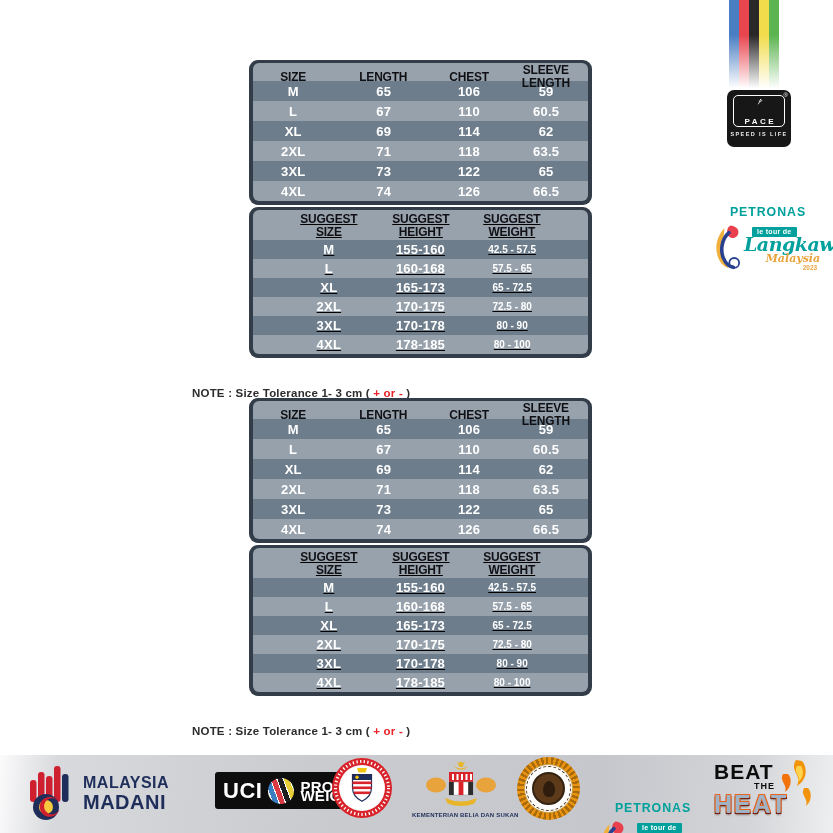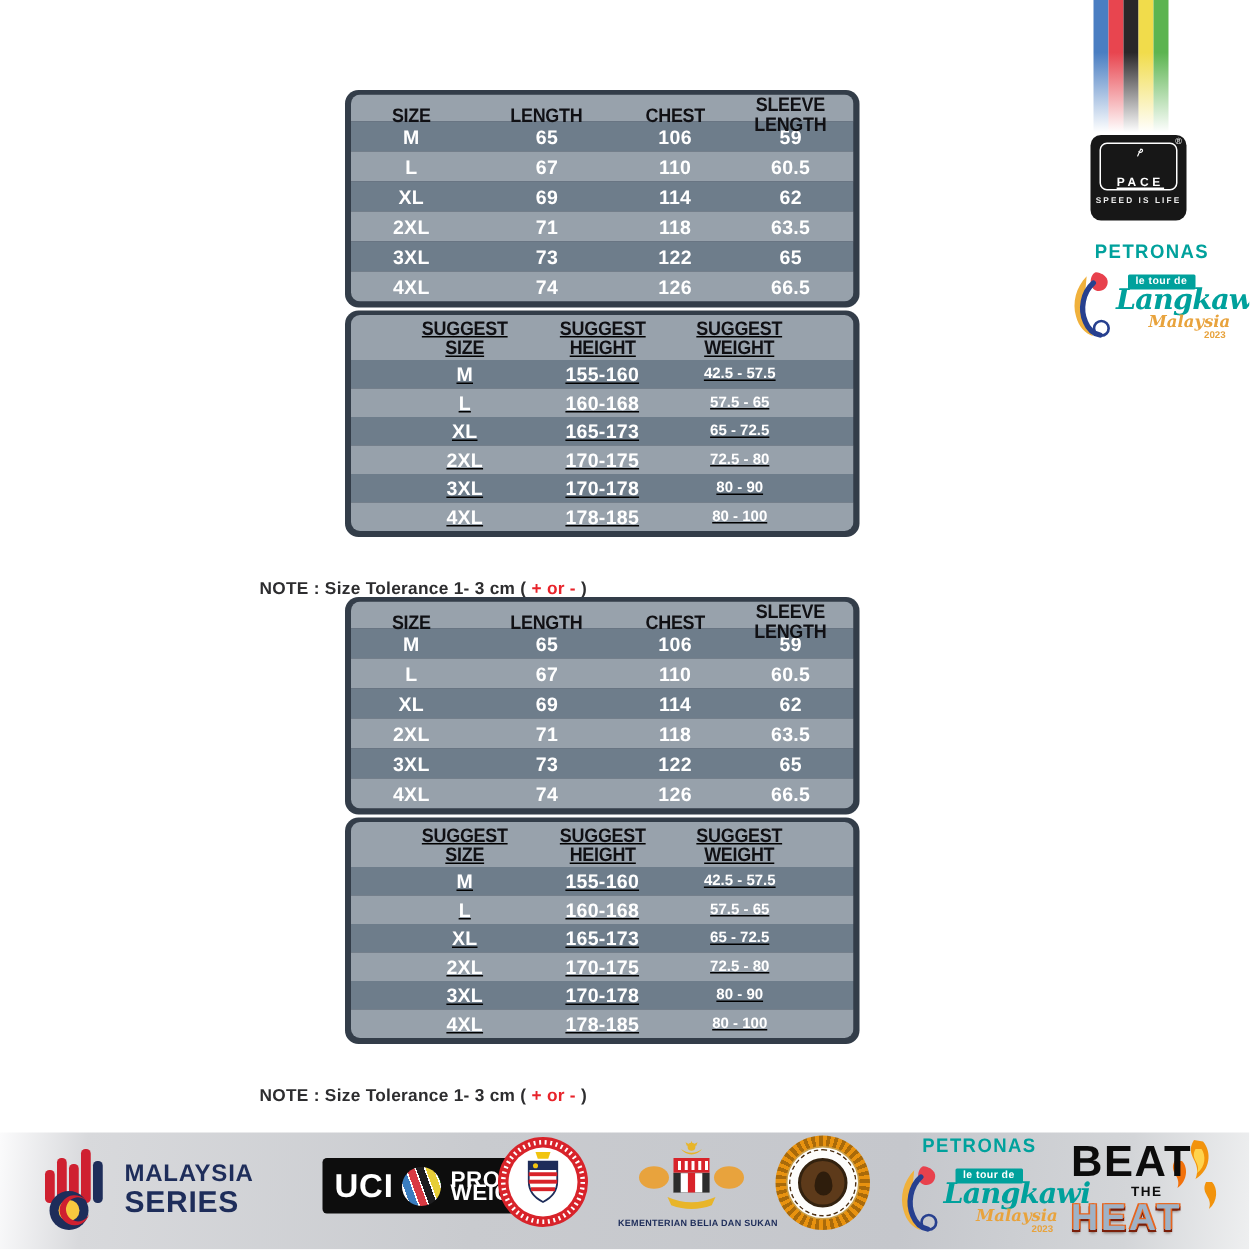--- a/index.html
+++ b/index.html
@@ -1,21 +1,21 @@
 <!DOCTYPE html>
 <html><head>
 <meta charset="utf-8">
 <style>
 * { margin:0; padding:0; box-sizing:border-box; }
 html,body { background:#fff; }
 body { font-family:"Liberation Sans", sans-serif; }
 .canvas { position:relative; width:833px; height:833px; background:#fff; overflow:hidden; }
 
 
-.chart-set { position:absolute; left:173px; top:60px; width:412px; height:322px; }
+.chart-set { position:absolute; left:192px; top:60px; width:412px; height:322px; }
 .chart-set.set2 { top:398px; }
 .tbl { position:absolute; left:57px; width:343px; background:#333d49; border-radius:9px; padding:3px 4px 4px; }
 .tbl-inner { border-radius:6px; overflow:hidden; }
 .t1 { top:0; }
 .t2 { top:147px; }
 .row { display:grid; align-items:center; }
 .t1 .row { grid-template-columns:24% 30% 21% 25%; height:20px; }
 .t1 .row.head { height:18px; }
 .t2 .row { grid-template-columns:repeat(3,1fr); padding:0 30px; height:19px;text-decoration:underline; }
 .t2 .row.head { height:30px; }
@@ -34,26 +34,26 @@
 .stripe { flex:1; }
 .stripe.s-blue  { background:linear-gradient(#4a7ec2 38%, rgba(74,126,194,0) 96%); }
 .stripe.s-red   { background:linear-gradient(#e8454f 38%, rgba(232,69,79,0) 96%); }
 .stripe.s-black { background:linear-gradient(#2a2729 38%, rgba(42,39,41,0) 96%); }
 .stripe.s-yellow{ background:linear-gradient(#f1dc4b 38%, rgba(241,220,75,0) 96%); }
 .stripe.s-green { background:linear-gradient(#5cb450 38%, rgba(92,180,80,0) 96%); }
 
 .pace { position:absolute; left:727px; top:90px; width:64px; height:57px; background:#171717; border-radius:7px; padding-top:5px; }
 .pace-inner { position:relative; margin:0 6px; height:32px; border:1.5px solid #fff; border-radius:5px; display:flex; flex-direction:column; align-items:center; justify-content:flex-start; }
 .pace-glyph { margin-top:2px; }
-.pace-name { color:#fff; font-size:8px; font-weight:700; letter-spacing:2.5px; margin-top:12px; text-indent:2.5px;text-decoration:underline; }
+.pace-name { color:#fff; font-size:8px; font-weight:700; letter-spacing:2.5px; margin-top:12px; text-indent:2.5px; }
 .pace-reg { position:absolute; top:2px; right:3px; color:#fff; font-size:6px; line-height:6px; }
 .pace-tag { text-align:center; color:#ececec; font-size:5.5px; font-weight:600; letter-spacing:1.4px; margin-top:4px; }
 
 
-.ltdl { width:112px; }
+.ltdl { width:112px;margin-top:44px; }
 .ltdl-top { position:absolute; left:712px; top:160px; }
 .ltdl-petronas { text-align:center; color:#00a19c; font-weight:800; font-size:13px; letter-spacing:1px; transform:scaleX(0.95); }
 .ltdl-body { display:flex; margin-top:1px; }
 .ltdl-rider { flex:0 0 32px; }
 .ltdl-right { flex:1; }
 .ltdl-tour { display:inline-block; background:#00a19c; color:#fff; font-size:7px; font-weight:700; padding:1.5px 5px 2px; margin-left:8px; border-radius:1px; letter-spacing:0.3px; }
 .ltdl-langkawi { font-family:"DejaVu Serif", serif; font-style:italic; font-weight:700; color:#00a19c; font-size:19px; line-height:17px; margin-top:-2px; letter-spacing:-0.5px; }
 .ltdl-malaysia { font-family:"DejaVu Serif", serif; font-style:italic; font-weight:700; color:#e8a33d; font-size:11px; line-height:11px; text-align:center; }
 .ltdl-year { color:#e8a33d; font-size:6.5px; font-weight:700; text-align:center; padding-left:34px; }
 
@@ -78,21 +78,21 @@
   background:repeating-conic-gradient(#e8920f 0 5deg,#a96a0a 5deg 10deg); }
 .msn-white { position:absolute; inset:7px; border-radius:50%; background:#fdfdfb; border:1px solid #caa04a; }
 .msn-ring { position:absolute; inset:9px; border-radius:50%; border:1.5px dashed #4c3014; }
 .msn-core { position:absolute; inset:15px; border-radius:50%; background:#5d3a1a; border:2px solid #33220f; }
 .msn-core::after { content:""; position:absolute; left:50%; top:50%; width:12px; height:16px; transform:translate(-50%,-50%); border-radius:50% 50% 50% 50%/60% 60% 40% 40%; background:#2e1d0c; }
 
 .ltdl-footer { position:absolute; left:597px; top:1px; }
 
 .bth { position:absolute; left:714px; top:6px; width:100px; line-height:1; }
 .bth-flames { position:absolute; right:2px; top:-3px; }
-.bth-beat { position:relative; font-size:29px; font-weight:900; color:#0c0c0c; letter-spacing:1px; }
+.bth-beat { position:relative; font-size:21px; font-weight:900; color:#0c0c0c; letter-spacing:1px; }
 .bth-the { position:relative; font-size:9px; font-weight:900; color:#0c0c0c; letter-spacing:1px; margin:0 0 1px 1px;text-align:center; }
 .bth-heat { position:relative; font-size:25px; font-weight:900; letter-spacing:2px; color:#9fb2c6;
   text-shadow:-1px -1px 0 #e8641c, 1px -1px 0 #e8641c, -1px 1px 0 #7a1f0a, 1px 1px 0 #7a1f0a, 0 2px 2px rgba(60,20,0,0.5); }
 </style>
 </head>
 <body>
 
 <div class="canvas">
 
   <div class="stripes">
@@ -341,21 +341,21 @@
         <rect x="12" y="8" width="6.5" height="30" rx="3" fill="#cf2030"></rect>
         <rect x="20" y="12" width="6.5" height="26" rx="3" fill="#cf2030"></rect>
         <rect x="28" y="2" width="6.5" height="36" rx="3" fill="#cf2030"></rect>
         <rect x="36" y="10" width="6.5" height="28" rx="3" fill="#1e2d5a"></rect>
         <circle cx="20" cy="43" r="13" fill="#1e2d5a"></circle>
         <circle cx="20" cy="43" r="7" fill="#f7c93f"></circle>
         <path d="M31 36 a10 10 0 1 0 2.5 9 a8 8 0 1 1 -2.5 -9" fill="#cf2030"></path>
       </svg>
       <div class="madani-text">
         <div class="madani-l1">MALAYSIA</div>
-        <div class="madani-l2">SERIES</div>
+        <div class="madani-l2">MADANI</div>
       </div>
     </div>
 
     <div class="uci">
       <span class="uci-brand">UCI</span>
       <span class="uci-globe"></span>
       <span class="uci-series">
         <span>PRO</span><br><span>WEIGHT</span>
       </span>
     </div>

